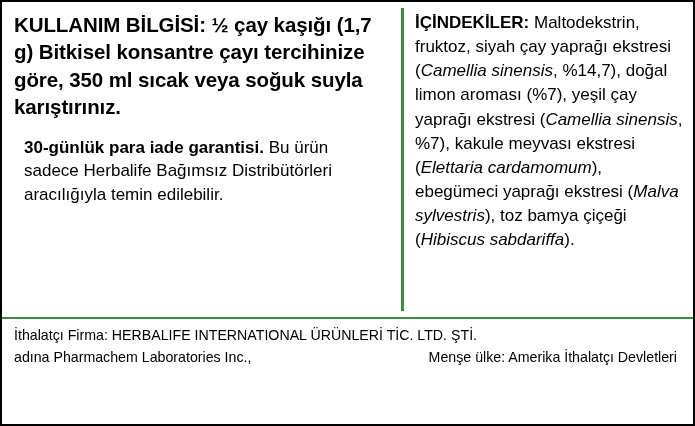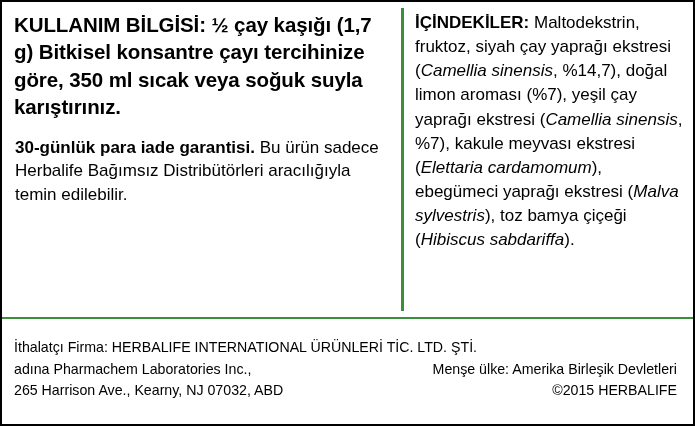--- a/index.html
+++ b/index.html
@@ -45,42 +45,42 @@
   .usage {
     font-size: 20.5px;
     line-height: 1.33;
     font-weight: bold;
     letter-spacing: -0.1px;
     margin: 0 0 16px 0;
   }
   .guarantee {
     font-size: 17px;
     line-height: 1.38;
-    margin: 1px;
+    margin: 10px;
   }
   .guarantee .bold {
     font-weight: bold;
   }
   .ingredients {
     font-size: 17px;
     line-height: 1.42;
     margin: 0;
   }
   .ingredients .hdr {
     font-weight: bold;
   }
   .ingredients i {
   }
   .hrule {
     height: 2px;
     background: #3a8f3a;
     width: 100%;
   }
   .footer {
-    padding: 18px 12px 0 12px;
+    padding: 6px 12px 0 12px;
     box-sizing: border-box;
   }
   .footer-line {
     font-size: 14.2px;
     line-height: 1.52;
     white-space: nowrap;
   }
   .footer-split {
     display: flex;
     justify-content: space-between;
@@ -115,21 +115,17 @@
     </div>
 
   </div>
 
   <div class="hrule"></div>
 
   <div class="footer">
     <div class="footer-line">İthalatçı Firma: HERBALIFE INTERNATIONAL ÜRÜNLERİ TİC. LTD. ŞTİ.</div>
     <div class="footer-split">
       <span class="left">adına Pharmachem Laboratories Inc.,</span>
-      <span class="right">Menşe ülke: Amerika Birleşik Devletleri</span>
-    </div>
-    <div class="footer-split">
-      <span class="left">265 Harrison Ave., Kearny, NJ 07032, ABD</span>
-      <span class="right">©2015 HERBALIFE</span>
+      <span class="right">Menşe ülke: Amerika İthalatçı Devletleri</span>
     </div>
   </div>
 
 </div>
 
 </body></html>

